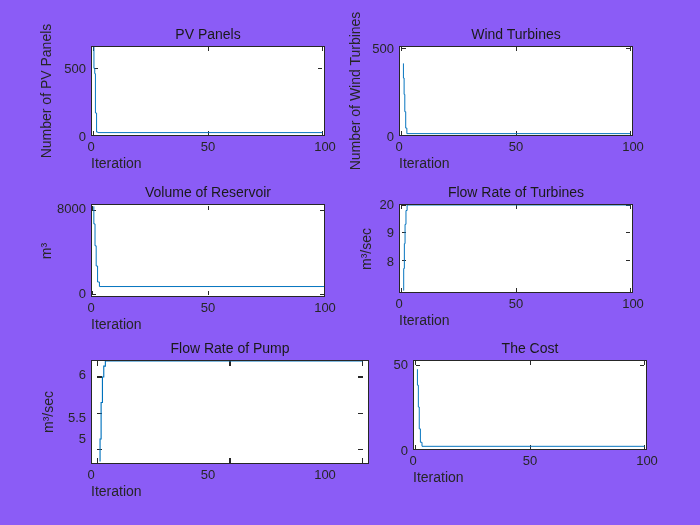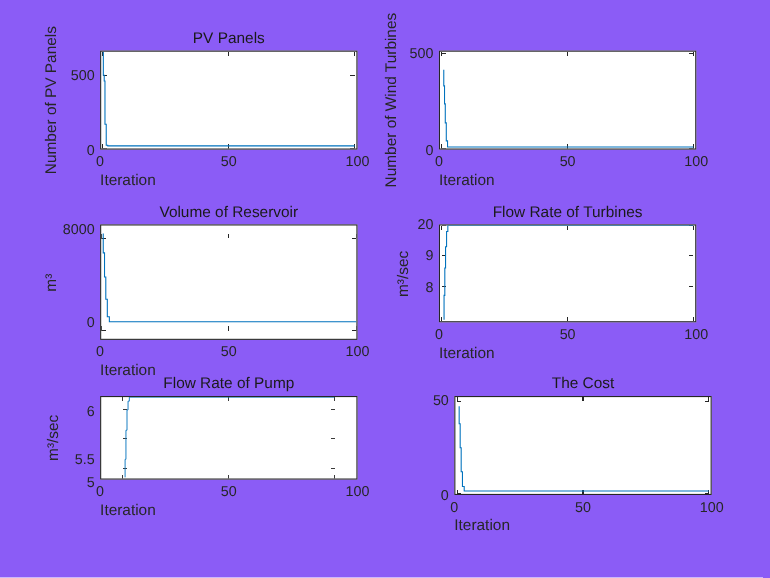--- a/index.html
+++ b/index.html
@@ -1,23 +1,23 @@
 <!DOCTYPE html>
 <html><head>
 <meta charset="utf-8">
 <style>
   html,body{margin:0;padding:0;background:#ffffff;}
   body{font-family:"Liberation Sans",sans-serif;color:#262626;}
   #figure{position:relative;width:700px;height:525px;background:#8b5cf6;overflow:hidden;}
   .subplot{position:absolute;}
   #sp0{left:91px;top:46px;width:234px;height:90px;}
   #sp1{left:399px;top:46px;width:234px;height:90px;}
-  #sp2{left:91px;top:204px;width:234px;height:105px;}
+  #sp2{left:91px;top:204px;width:234px;height:93px;}
   #sp3{left:399px;top:204px;width:234px;height:89px;}
-  #sp4{left:91px;top:360px;width:234px;height:76px;}
+  #sp4{left:91px;top:360px;width:234px;height:104px;padding-left:44px;}
   #sp5{left:399px;top:360px;width:234px;height:90px;margin-left:14px;}
   .axes{position:absolute;inset:0;border:1px solid #262626;box-sizing:border-box;background:#ffffff;}
   svg.plot{position:absolute;left:0;top:0;width:100%;height:100%;display:block;}
   .sp-title{position:absolute;left:-40px;right:-40px;bottom:calc(100% + 4px);text-align:center;
             font-size:14px;color:#1a1a1a;white-space:nowrap;}
   .sp-xlabel{position:absolute;left:0;right:0;top:calc(100% + 19px);text-align:left;font-size:14px;}
   .sp-ylabel{position:absolute;top:50%;left:var(--ylx,-45px);
              transform:translate(-50%,-50%) rotate(-90deg);
              font-size:14px;white-space:nowrap;}
   #sp0{--ylx:-45px;} #sp1{--ylx:-44px;} #sp2{--ylx:-45px;}
@@ -41,20 +41,21 @@
       </div>
     <div class="sp-xlabel">Iteration</div>
   <span class="xtick" style="left: 0px;">0</span>
       <span class="xtick" style="left: 117px;">50</span>
       <span class="xtick" style="left: 234px;">100</span>
       <span class="ytick" style="top: 90px;">0</span>
       <span class="ytick" style="top: 21.8182px;">500</span>
     </div>
 
   <div class="subplot" id="sp1">
+    <div class="sp-title">Wind Turbines</div>
     <div class="sp-ylabel">Number of Wind Turbines</div>
     <div class="axes">
         <svg class="plot" viewBox="0 0 234 90">
           <path d="M0,90V86M0,0V4M117,90V86M117,0V4M234,90V86M234,0V4M0,90H4M234,90H230M0,1.764705882352942H4M234,1.764705882352942H230" stroke="#262626" stroke-width="1" fill="none" shape-rendering="crispEdges"></path>
           <polyline points="1.872,16.764705882352942 1.872,31.764705882352935 2.5740000000000003,31.764705882352935 2.5740000000000003,48.529411764705884 3.276,48.529411764705884 3.276,66.17647058823529 4.212000000000001,66.17647058823529 4.212000000000001,82.94117647058823 5.382,82.94117647058823 5.382,88.58823529411765 234,88.58823529411765" stroke="#0072BD" stroke-width="1" fill="none"></polyline>
         </svg>
       </div>
     <div class="sp-xlabel">Iteration</div>
   <span class="xtick" style="left: 0px;">0</span>
       <span class="xtick" style="left: 117px;">50</span>

